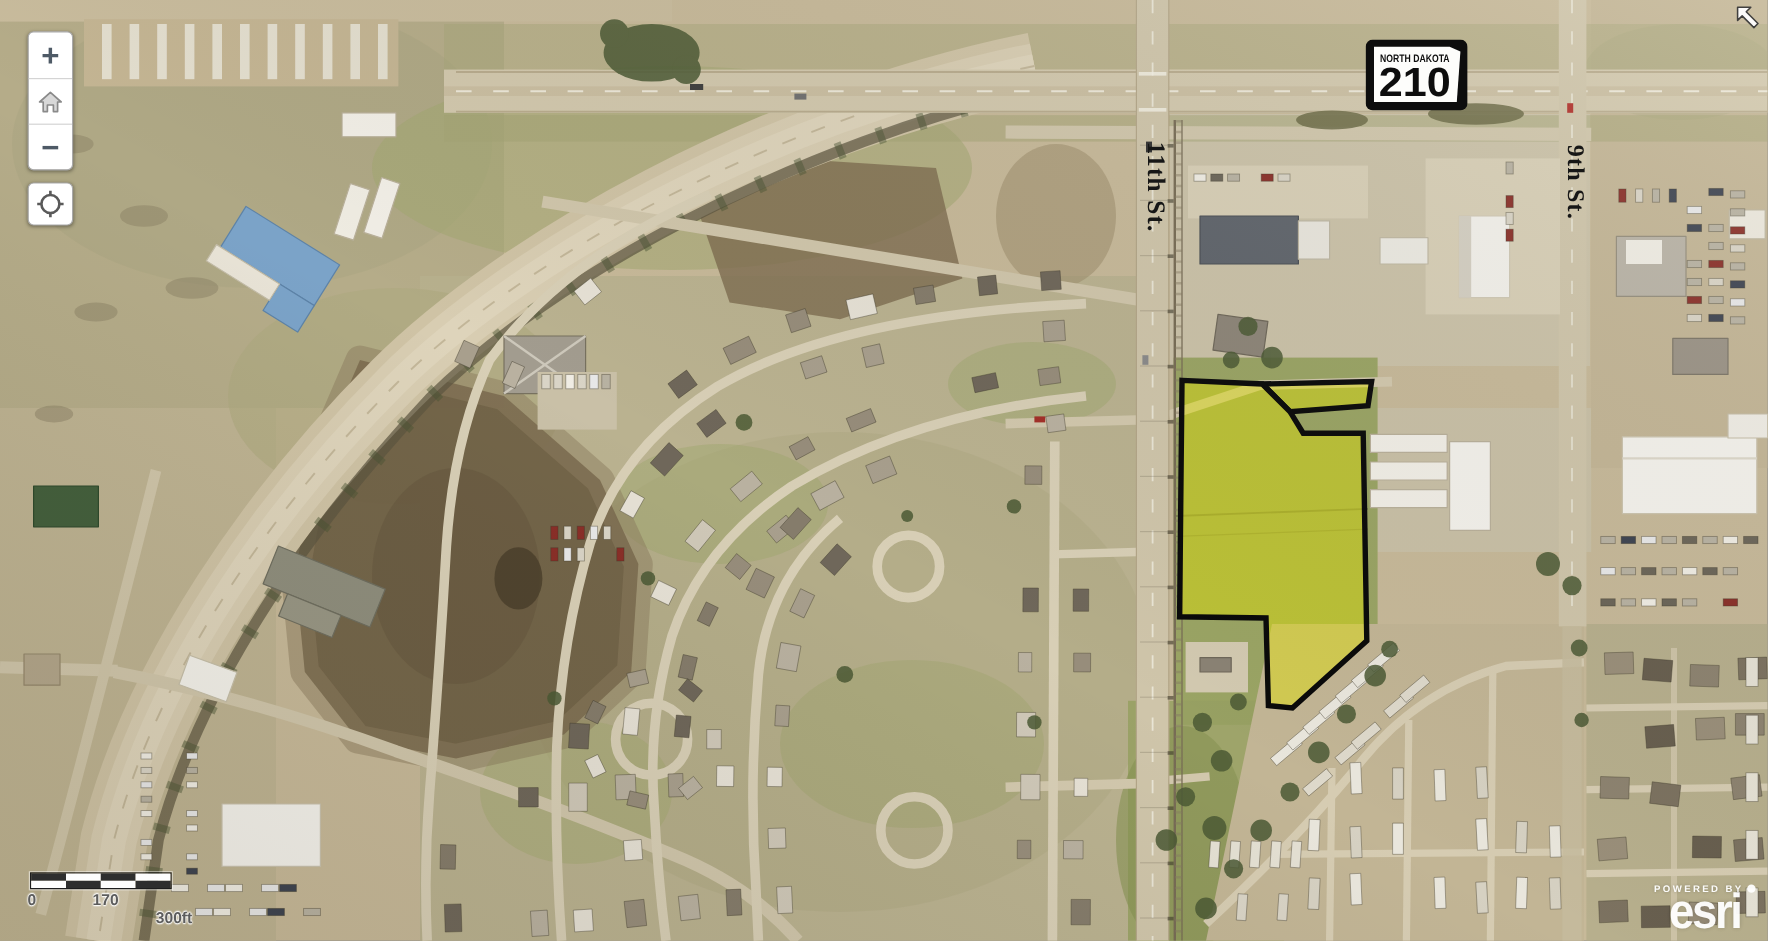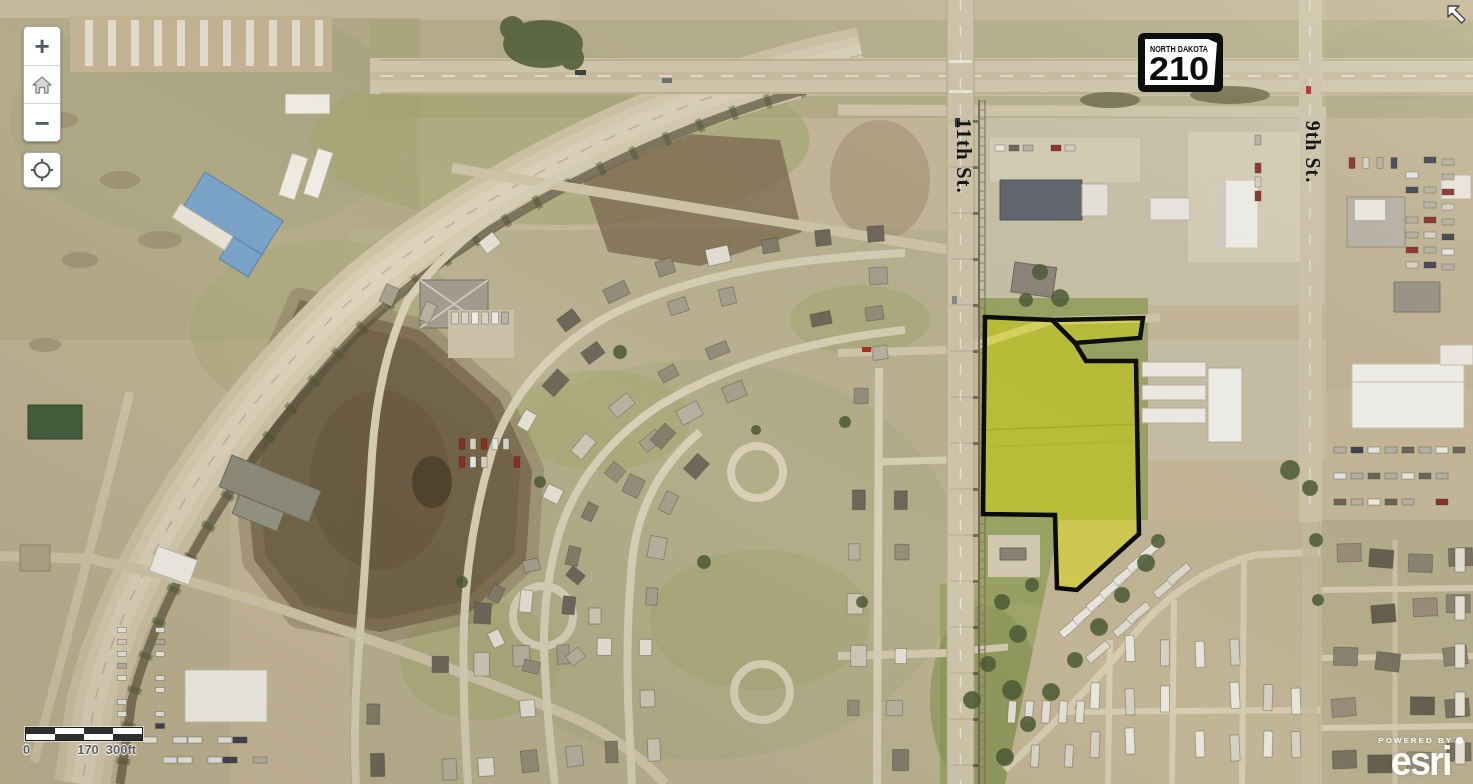--- a/index.html
+++ b/index.html
@@ -28,21 +28,21 @@
   #street-9{left:1312px;top:152px;font-size:20px;}
 
   
   #scalebar{position:absolute;left:25px;top:727px;}
   .sb-grid{display:grid;grid-template-columns:repeat(4,29px);grid-auto-rows:6px;
            border:1px solid #1d1d1d;box-shadow:0 0 0 1px rgba(255,255,255,.55);}
   .sb-grid div{width:29px;height:6px;}
   .cD{background:#2e2e2e;} .cL{background:#fdfdfd;}
   .sb-label{position:absolute;top:15px;font:600 13px "Liberation Sans",sans-serif;color:#5d5d5d;
             text-shadow:0 0 2px #fff,0 0 2px #fff,0 1px 1px #fff,0 -1px 1px #fff;}
-  #sb-l0{left:-2px;} #sb-l1{left:63px;transform:translateX(-50%);} #sb-l2{left:96px;transform:translateX(-50%);}
+  #sb-l0{left:-2px;} #sb-l1{left:63px;transform:translateX(-50%);} #sb-l2{left:120px;transform:translateX(-50%);margin-top:15px;}
 
   
   #attrib{position:absolute;right:10px;bottom:5px;display:flex;flex-direction:column;
           align-items:center;color:#fff;opacity:.95;cursor:pointer;}
   #powered-row{display:flex;align-items:center;gap:3px;
                font:700 8px "Liberation Sans",sans-serif;letter-spacing:2px;
                text-shadow:0 0 3px rgba(0,0,0,.25);}
   #globe-dot{width:7px;height:7px;border-radius:50%;background:#fff;display:inline-block;}
   #esri-brand{font:700 38px/0.9 "Liberation Sans",sans-serif;letter-spacing:-2px;
               transform:scaleY(1.08);transform-origin:right bottom;

